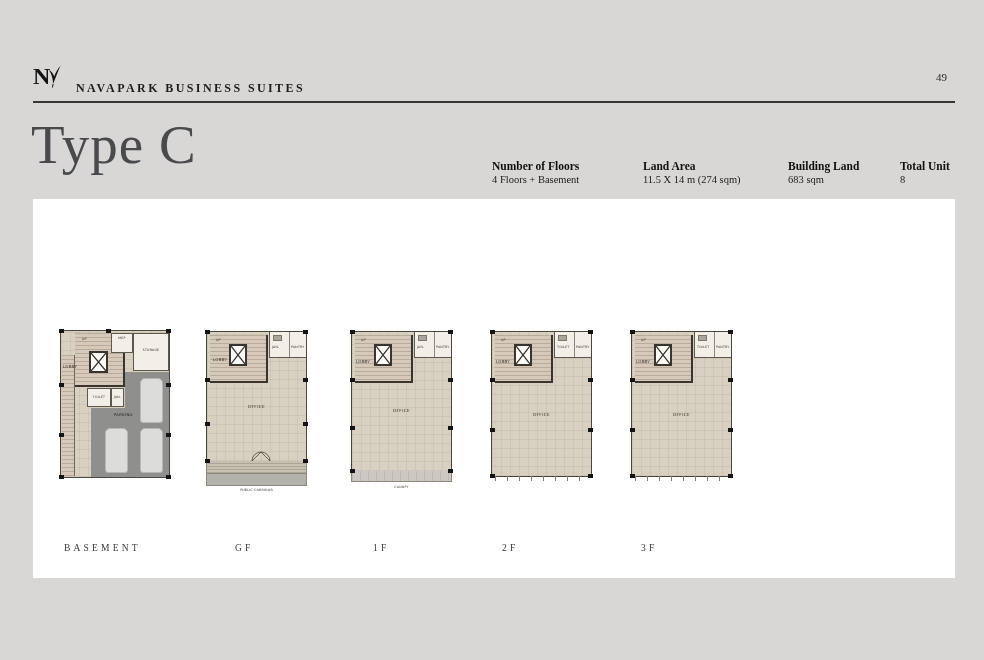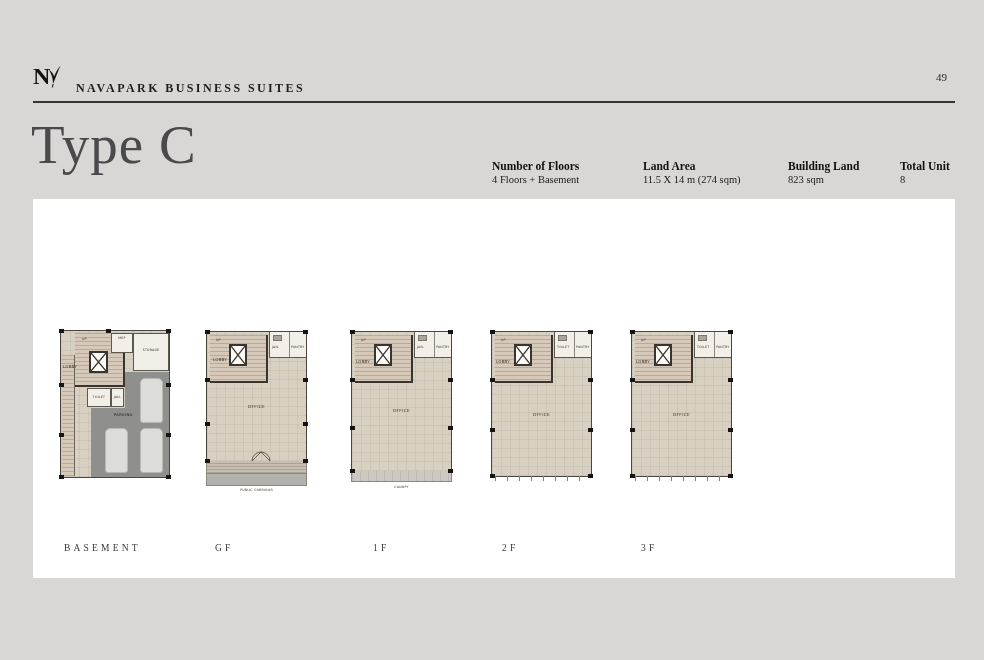--- a/index.html
+++ b/index.html
@@ -90,21 +90,21 @@
   <div class="spec spec-0">
     <div class="lbl">Number of Floors</div>
     <div class="val">4 Floors + Basement</div>
   </div>
   <div class="spec spec-1">
     <div class="lbl">Land Area</div>
     <div class="val">11.5 X 14 m (274 sqm)</div>
   </div>
   <div class="spec spec-2">
     <div class="lbl">Building Land</div>
-    <div class="val">823 sqm</div>
+    <div class="val">683 sqm</div>
   </div>
   <div class="spec spec-3">
     <div class="lbl">Total Unit</div>
     <div class="val">8</div>
   </div>
 
   <div class="panel"></div>
 
   <div class="plan" style="left:60px; top:330px; width:110px; height:148px;">
     <div class="ramp" style="left:1px; top:24px; width:13px; height:121px;"></div>
@@ -257,18 +257,18 @@
     <div class="cm" style="right:-2px; top:-2px;"></div>
     <div class="cm" style="left:-2px; bottom:-2px;"></div>
     <div class="cm" style="right:-2px; bottom:-2px;"></div>
     <div class="cm" style="left:-2px; top:46px;"></div>
     <div class="cm" style="right:-2px; top:46px;"></div>
     <div class="cm" style="left:-2px; top:96px;"></div>
     <div class="cm" style="right:-2px; top:96px;"></div>
   </div>
 
   <div class="floor-name" style="left:64px;">BASEMENT</div>
-  <div class="floor-name" style="left:208px;padding-left:7px;">GF</div>
+  <div class="floor-name" style="left:228px;padding-left:7px;">GF</div>
   <div class="floor-name" style="left:373px;">1F</div>
   <div class="floor-name" style="left:502px;">2F</div>
   <div class="floor-name" style="left:641px;">3F</div>
 
 </div>
 
 </body></html>

